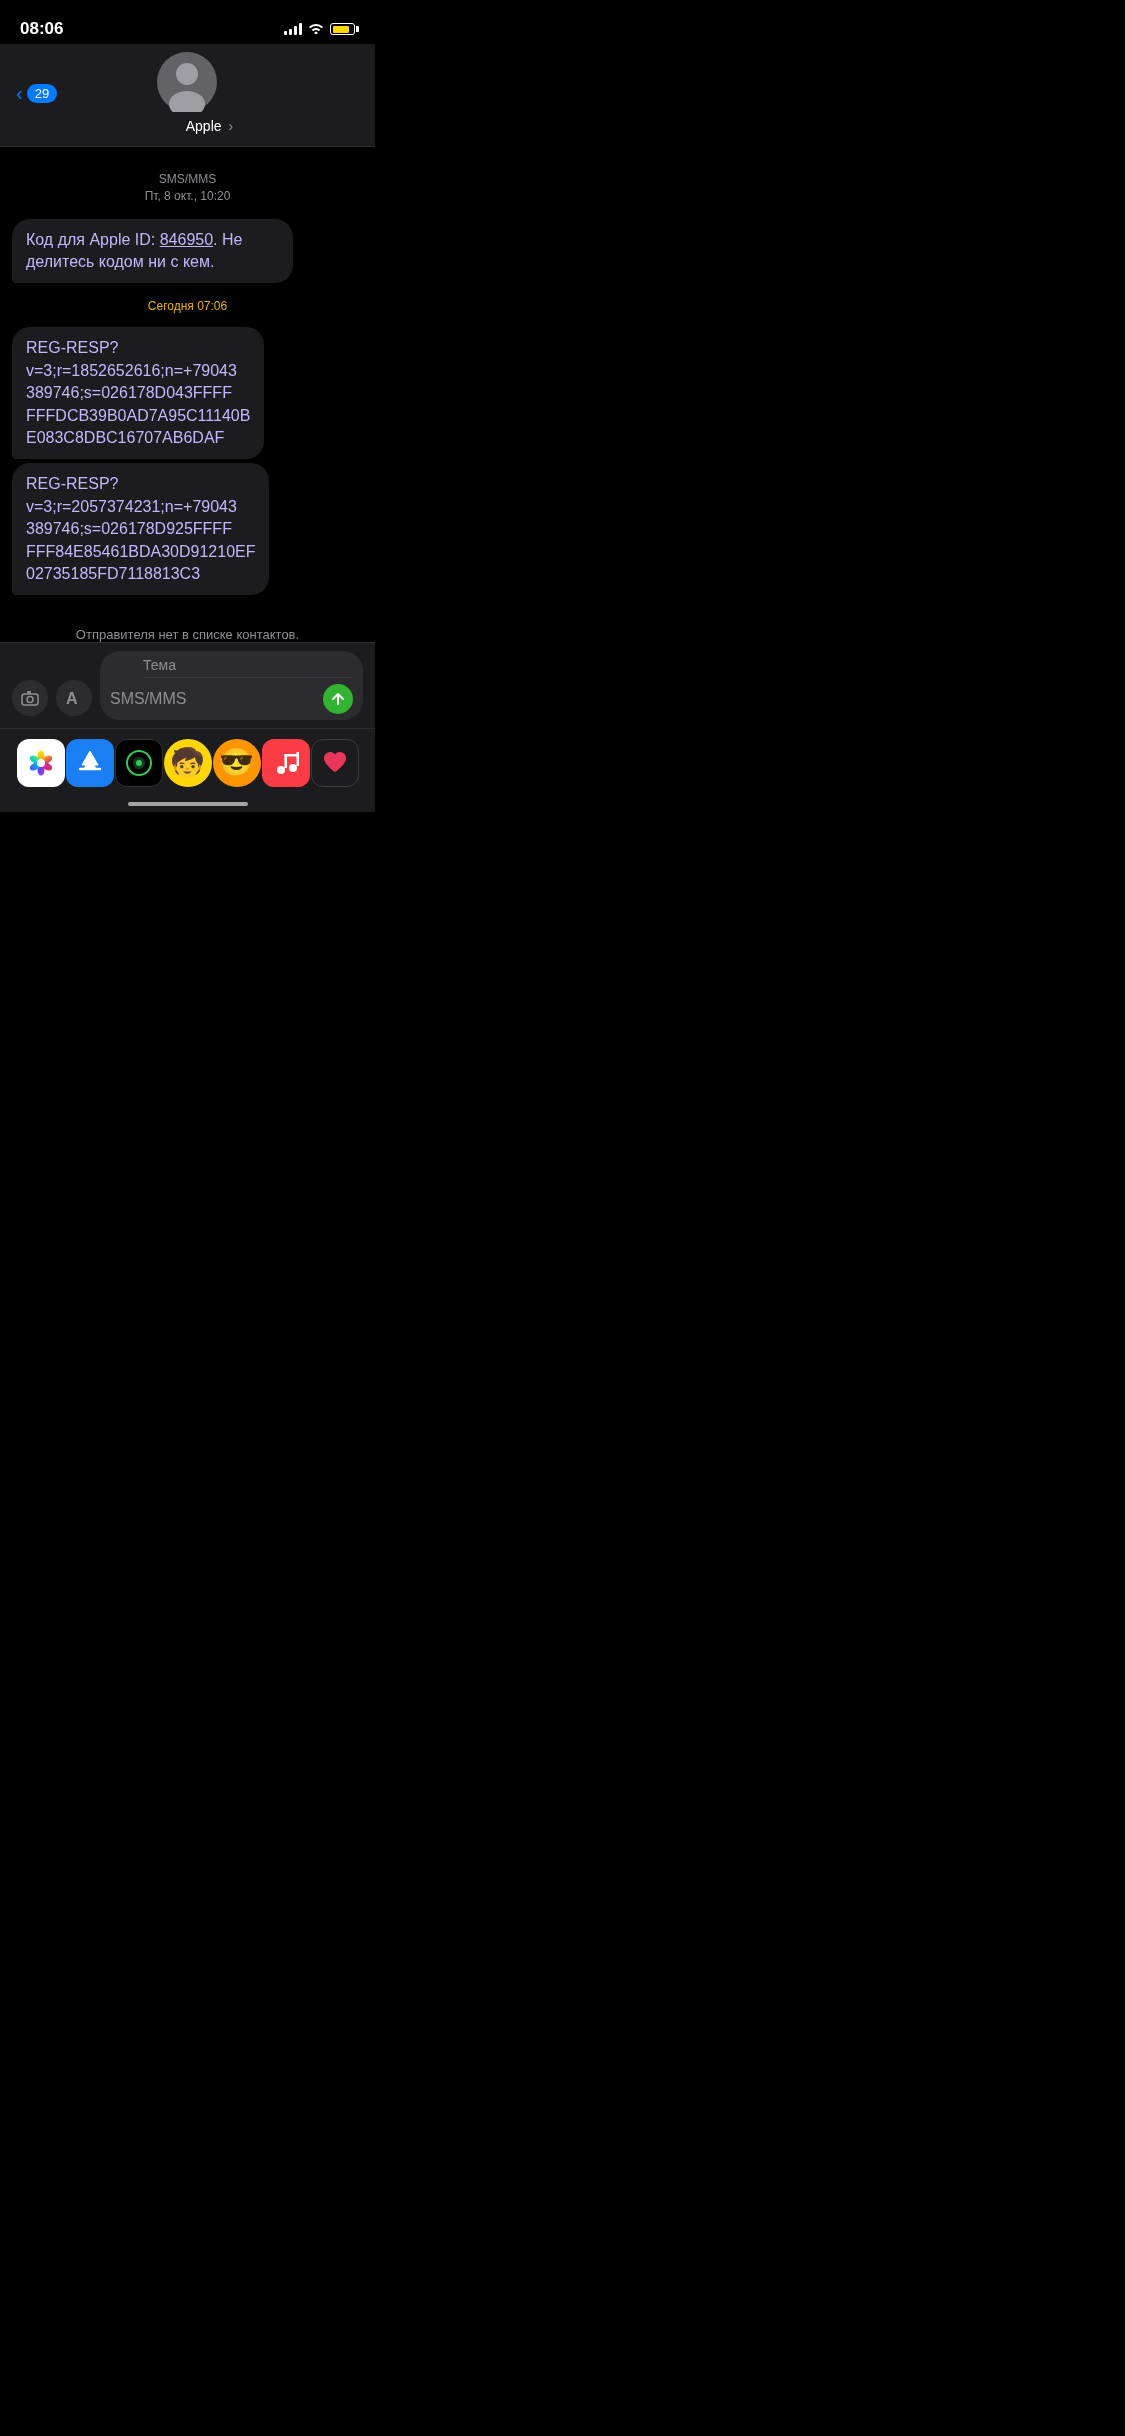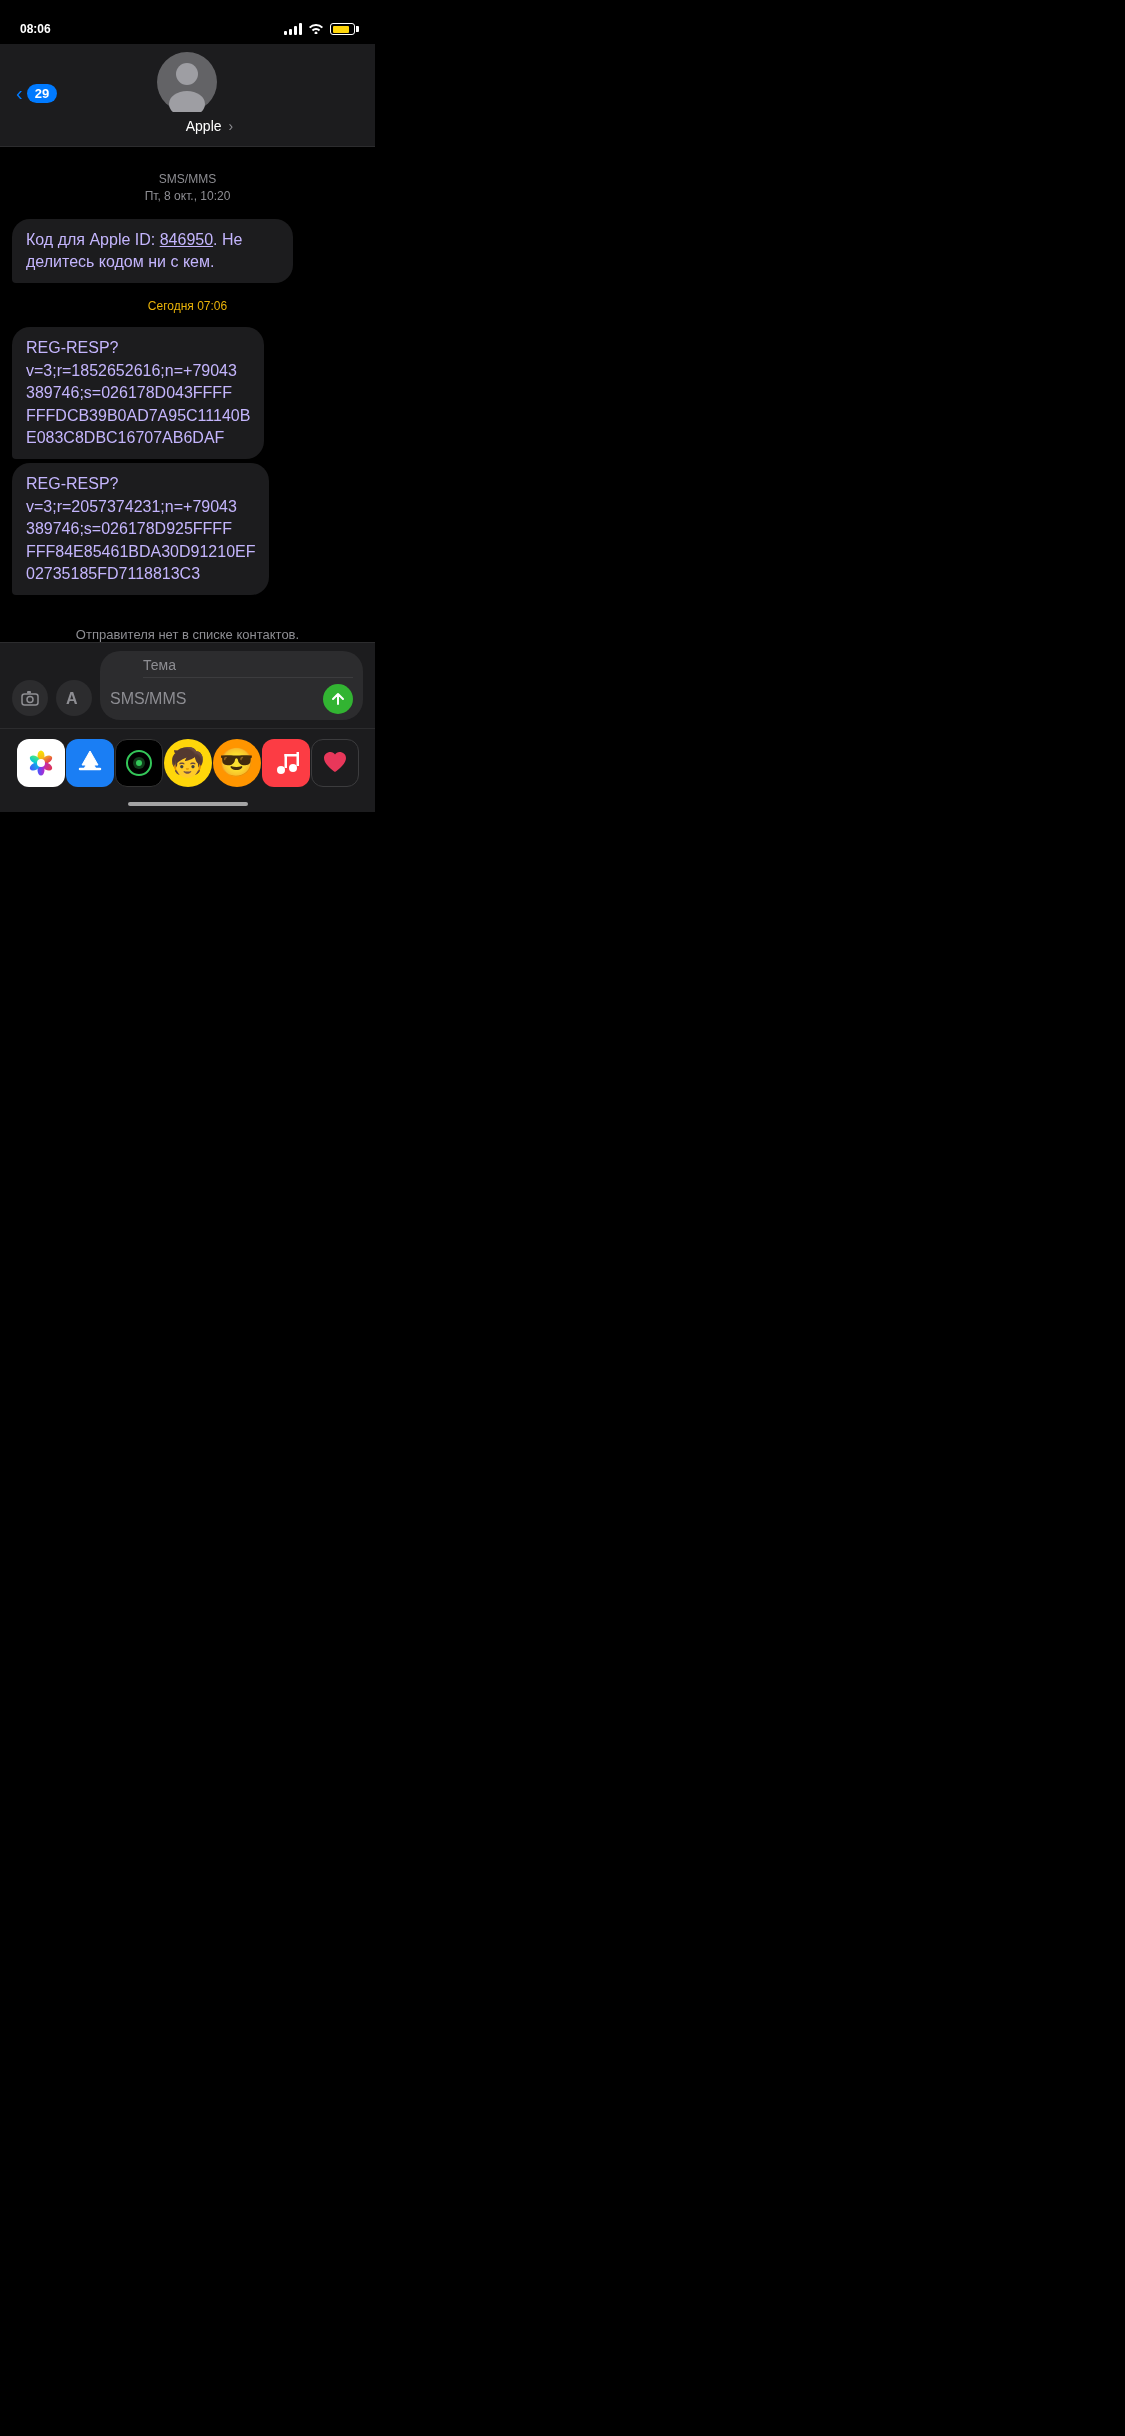--- a/index.html
+++ b/index.html
@@ -17,21 +17,21 @@
 
     
     .status-bar {
       display: flex;
       justify-content: space-between;
       align-items: center;
       padding: 14px 20px 0 20px;
       height: 44px;
     }
     .status-time {
-      font-size: 12px;
+      font-size: 17px;
       font-weight: 600;
       color: #fff;
     }
     .status-icons {
       display: flex;
       align-items: center;
       gap: 6px;
     }
     .signal-bars {
       display: flex;
@@ -99,21 +99,21 @@
     .back-chevron {
       font-size: 20px;
       font-weight: 300;
       line-height: 1;
     }
     .back-badge {
       background: #007AFF;
       color: #fff;
       border-radius: 12px;
       font-size: 13px;
-      font-weight: 700;
+      font-weight: 400;
       padding: 2px 8px;
       min-width: 24px;
       text-align: right;
     }
     .contact-info {
       display: flex;
       flex-direction: column;
       align-items: center;
       gap: 6px;
     }

